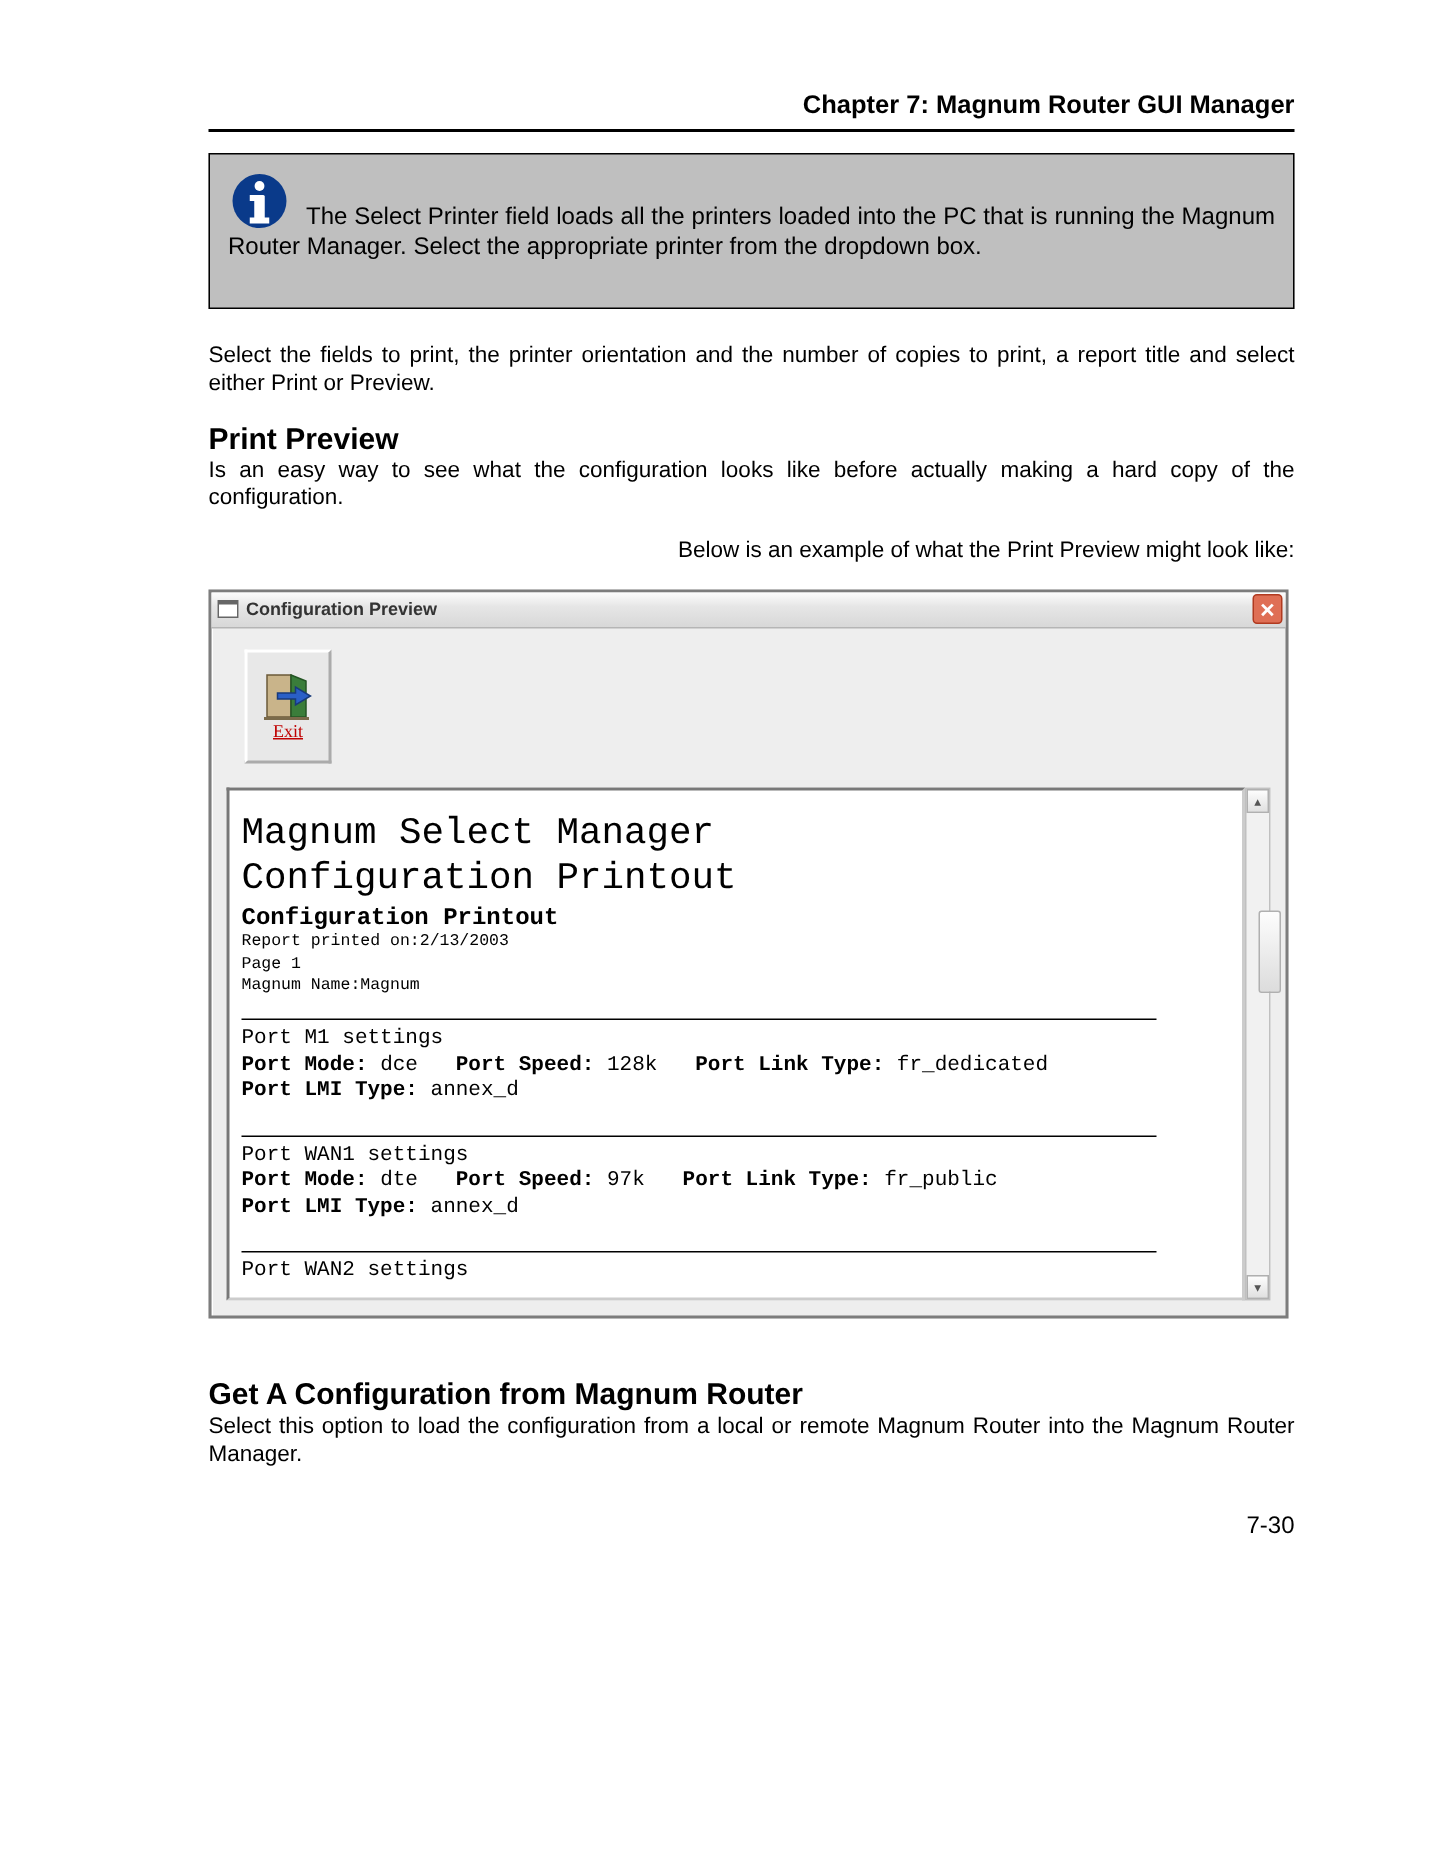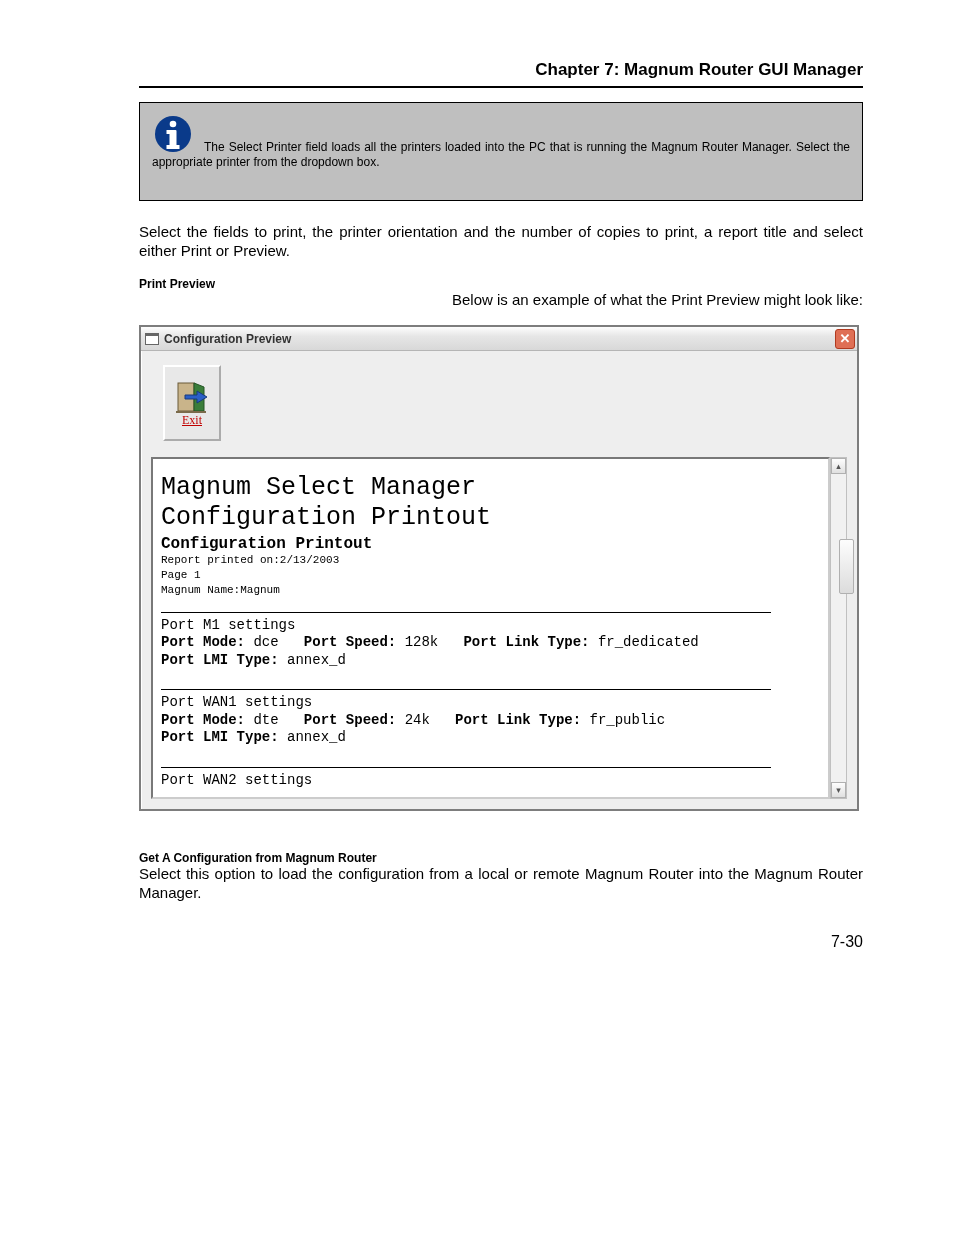--- a/index.html
+++ b/index.html
@@ -23,42 +23,42 @@
   }
   .rule {
     border: none;
     border-top: 2px solid #000;
     margin: 0 0 14px 0;
   }
   .info-box {
     border: 1.5px solid #000;
     background: #bfbfbf;
     padding: 10px 12px 30px 12px;
-    font-size: 12px;
+    font-size: 16px;
     text-align: justify;
     line-height: 1.25;
     margin-bottom: 22px;
     position: relative;
   }
   .info-icon {
     display: inline-block;
     vertical-align: bottom;
     width: 42px;
     height: 42px;
     margin-right: 10px;
   }
   .para {
     font-size: 15px;
     text-align: justify;
     line-height: 1.25;
     margin: 0 0 16px 0;
   }
   .h-sub {
     font-weight: bold;
-    font-size: 12px;
+    font-size: 20px;
     margin: 0;
   }
   
   .win {
     width: 720px;
     border: 2px solid #7d7d7d;
     background: #eeeeee;
     margin: 6px 0 40px 0;
     box-shadow: inset 1px 1px 0 #fff;
   }
@@ -208,20 +208,21 @@
         <rect x="17.5" y="17" width="7" height="17" rx="1" fill="#fff"></rect>
         <rect x="14.5" y="17" width="6" height="4" fill="#fff"></rect>
         <rect x="14.5" y="32" width="13" height="4" fill="#fff"></rect>
       </svg>
     </span><span>The Select Printer field loads all the printers loaded into the PC that is running the Magnum Router Manager.  Select the appropriate printer from the dropdown box.</span>
   </div>
 
   <p class="para">Select the fields to print, the printer orientation and the number of copies to print, a report title and select either Print or Preview.</p>
 
   <p class="h-sub">Print Preview</p>
+  <p class="para">Is an easy way to see what the configuration looks like before actually making a hard copy of the configuration.</p>
 
   <p class="para" style="text-align:right;">Below is an example of what the Print Preview might look like:</p>
 
   <div class="win">
     <div class="titlebar">
       <span class="titlebar-icon"></span>
       <span>Configuration Preview</span>
       <span class="titlebar-spacer"></span>
       <span class="close-btn">
         <span>✕</span>
@@ -249,21 +250,21 @@
         <p class="pv-small">Page 1</p>
         <p class="pv-small">Magnum Name:Magnum</p>
 
         <hr class="pv-hr first">
         <p class="pv-line">Port M1 settings</p>
         <p class="pv-line"><span class="b">Port Mode:</span><span> dce   </span><span class="b">Port Speed:</span><span> 128k   </span><span class="b">Port Link Type:</span><span> fr_dedicated</span></p>
         <p class="pv-line"><span class="b">Port LMI Type:</span><span> annex_d</span></p>
 
         <hr class="pv-hr">
         <p class="pv-line">Port WAN1 settings</p>
-        <p class="pv-line"><span class="b">Port Mode:</span><span> dte   </span><span class="b">Port Speed:</span><span> 24k   </span><span class="b">Port Link Type:</span><span> fr_public</span></p>
+        <p class="pv-line"><span class="b">Port Mode:</span><span> dte   </span><span class="b">Port Speed:</span><span> 97k   </span><span class="b">Port Link Type:</span><span> fr_public</span></p>
         <p class="pv-line"><span class="b">Port LMI Type:</span><span> annex_d</span></p>
 
         <hr class="pv-hr">
         <p class="pv-line">Port WAN2 settings</p>
       </div>
 
       <div class="scrollbar">
         <div class="sb-btn">
             <span>▴</span>
           </div>

